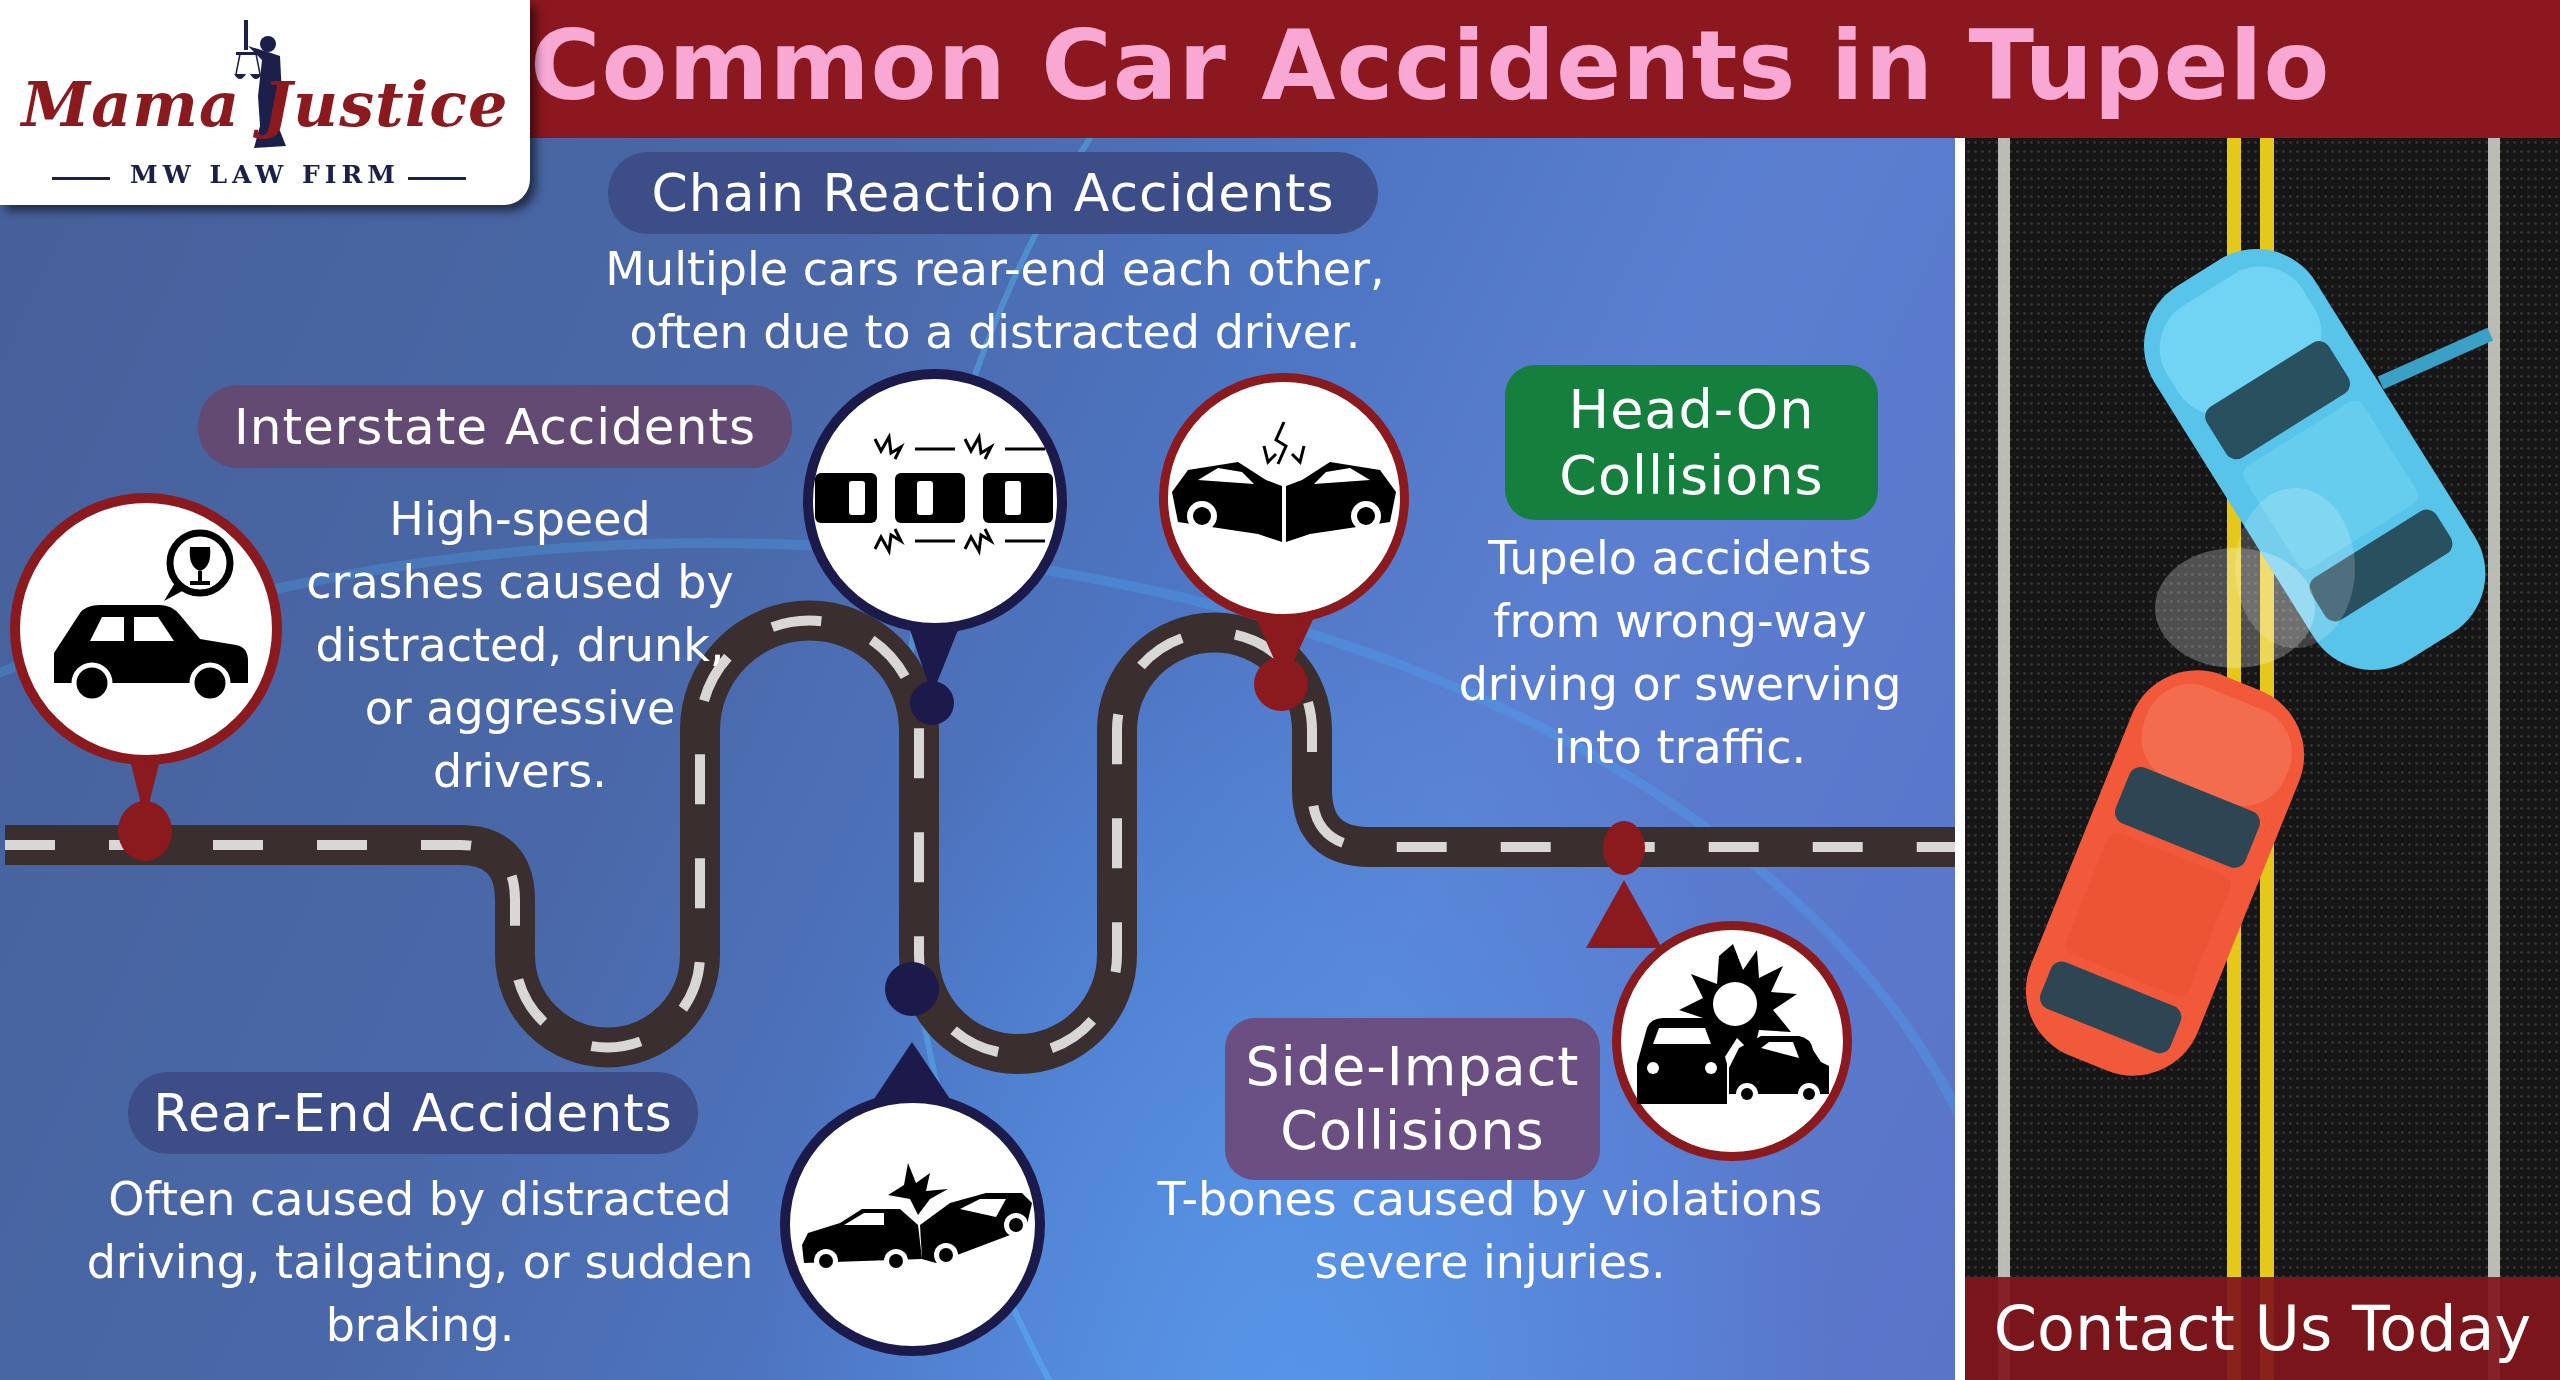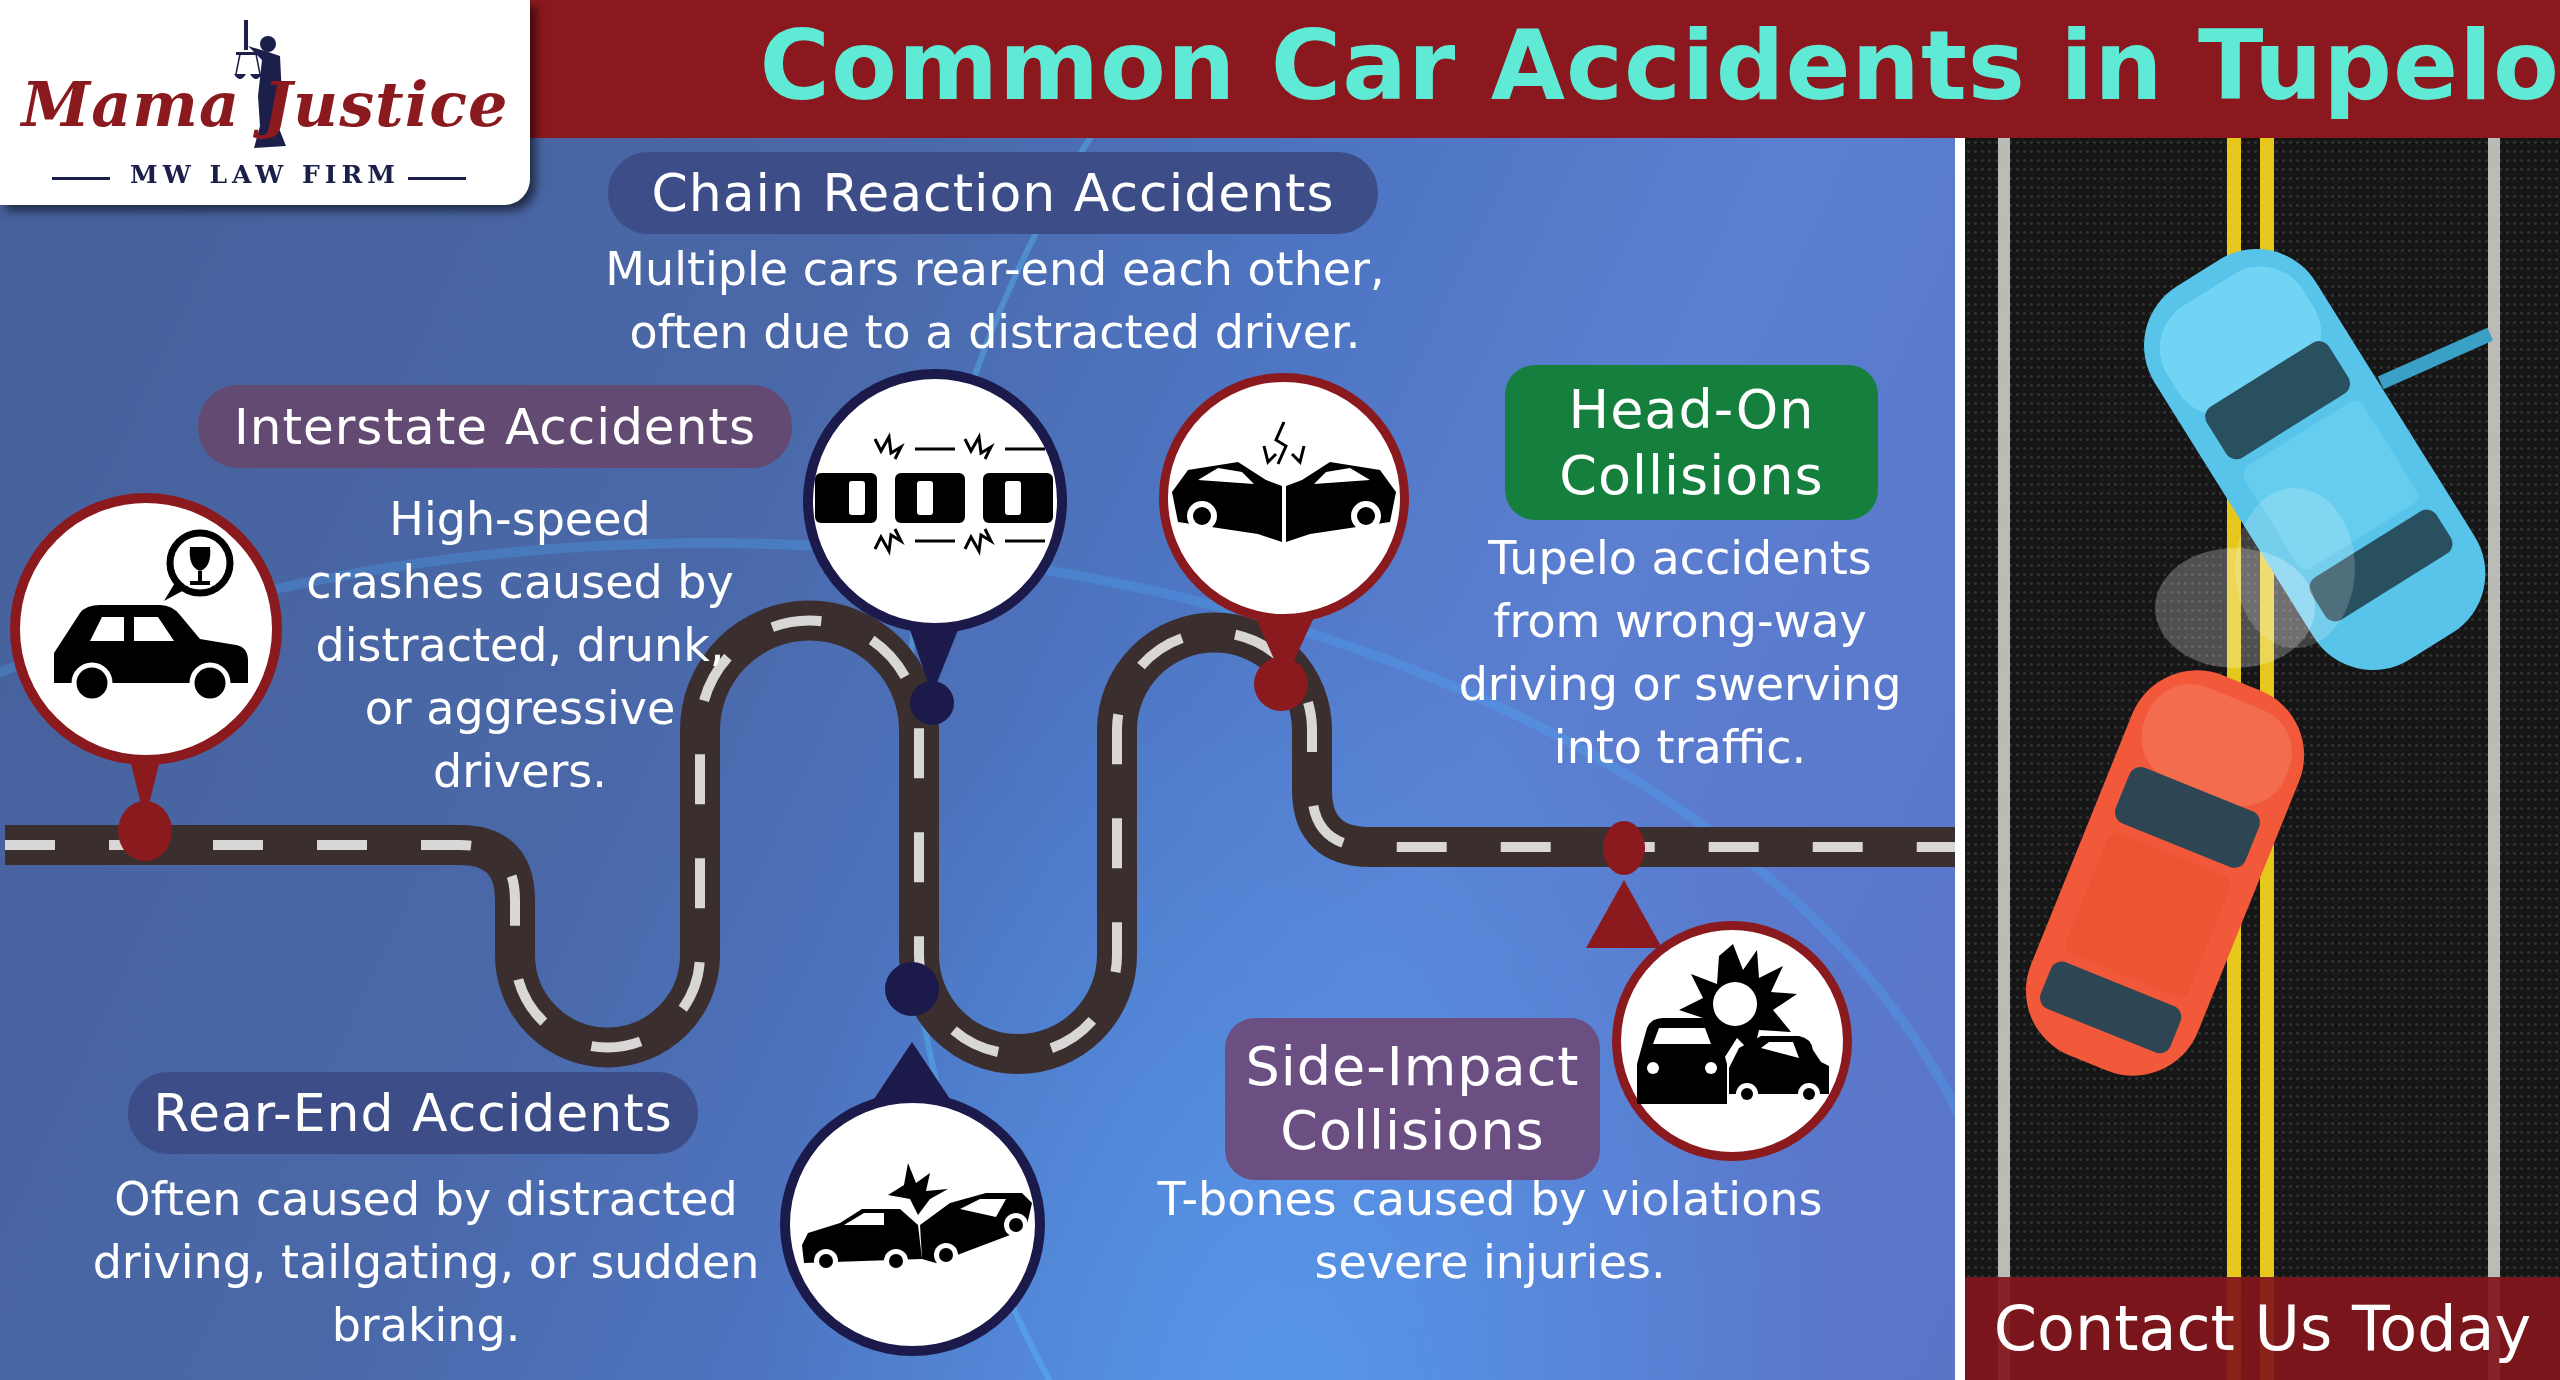--- a/index.html
+++ b/index.html
@@ -6,22 +6,22 @@
   body{width:2560px;height:1380px;overflow:hidden;position:relative;background:#ffffff;font-family:"DejaVu Sans",sans-serif;}
   .abs{position:absolute;}
   
   #panel{left:0;top:138px;width:1955px;height:1242px;
     background:
       radial-gradient(ellipse 900px 1400px at 1300px 1300px, rgba(80,170,255,0.55), rgba(80,170,255,0) 60%),
       linear-gradient(115deg,#46609a 0%,#4a68a8 35%,#4e76c4 55%,#5b7fd0 70%,#5a74c8 100%);
     overflow:hidden;}
   #panel .swoosh{position:absolute;border-radius:50%;border:6px solid rgba(120,200,255,0.55);}
   #header{left:530px;top:0;width:2030px;height:138px;background:#8b181e;}
-  #title{position:absolute;left:0;right:0;top:6px;text-align:right;color:#5eead4;
-    font-family:"DejaVu Sans",sans-serif;font-weight:bold;font-size:96px;letter-spacing:1px;line-height:120px;padding-left:36px;}
+  #title{position:absolute;left:0;right:0;top:6px;text-align:left;color:#f9a8d4;
+    font-family:"DejaVu Sans",sans-serif;font-weight:bold;font-size:96px;letter-spacing:1px;line-height:120px;}
   #logo{left:0;top:0;width:530px;height:205px;background:#fff;border-radius:0 0 26px 0;
     box-shadow:6px 6px 10px rgba(0,0,0,0.55);z-index:5;font-weight:bold;}
   #logo .script{position:absolute;top:68px;left:0;width:100%;text-align:center;
     font-family:"DejaVu Serif",serif;font-style:italic;font-size:62px;color:#8b1a1f;letter-spacing:1px;}
   #logo .firm{position:absolute;top:160px;left:0;width:100%;text-align:center;
     font-family:"DejaVu Serif",serif;font-size:25px;letter-spacing:5px;color:#1c1f4a;}
   #logo .line{position:absolute;top:177px;height:3px;background:#1c1f4a;width:58px;}
   #roadpanel{left:1965px;top:138px;width:595px;height:1242px;background:#161616;overflow:hidden;
     background-image:radial-gradient(rgba(255,255,255,0.12) 1px, transparent 1.5px);background-size:7px 9px;}
   #contact{left:1965px;top:1277px;width:595px;height:103px;background:rgba(130,22,28,0.93);}
@@ -159,21 +159,21 @@
       <circle cx="34" cy="94" r="9" fill="#000"></circle>
     <circle cx="198" cy="94" r="15" fill="#fff"></circle>
       <circle cx="198" cy="94" r="9" fill="#000"></circle>
     <path d="M116 0 L108 18 L118 24 L110 42" fill="none" stroke="#000" stroke-width="3"></path>
     <path d="M96 24 L100 40 L108 32" fill="none" stroke="#000" stroke-width="3"></path>
     <path d="M136 24 L132 40 L124 32" fill="none" stroke="#000" stroke-width="3"></path>
   </svg>
 </div>
 
 <div class="pill" style="left:128px;top:1072px;width:570px;height:82px;background:#3d4d88;font-size:52px;">Rear-End Accidents</div>
-<div class="desc" style="left:46px;top:1168px;width:760px;">
+<div class="desc" style="left:40px;top:1168px;width:760px;">
   <div>Often caused by distracted</div>
   <div>driving, tailgating, or sudden</div>
   <div>braking.</div>
 </div>
 <svg style="left:860px;top:960px;" width="110" height="150">
   <ellipse cx="52" cy="29" rx="27" ry="27" fill="#1b1a4b"></ellipse>
   <polygon points="52,82 8,148 96,148" fill="#1b1a4b"></polygon>
 </svg>
 <div class="pin-circle" style="left:780px;top:1093px;width:265px;height:263px;border:10px solid #1b1a4b;">
   <svg style="left:10px;top:60px;" width="235" height="120" viewBox="0 0 235 120">

